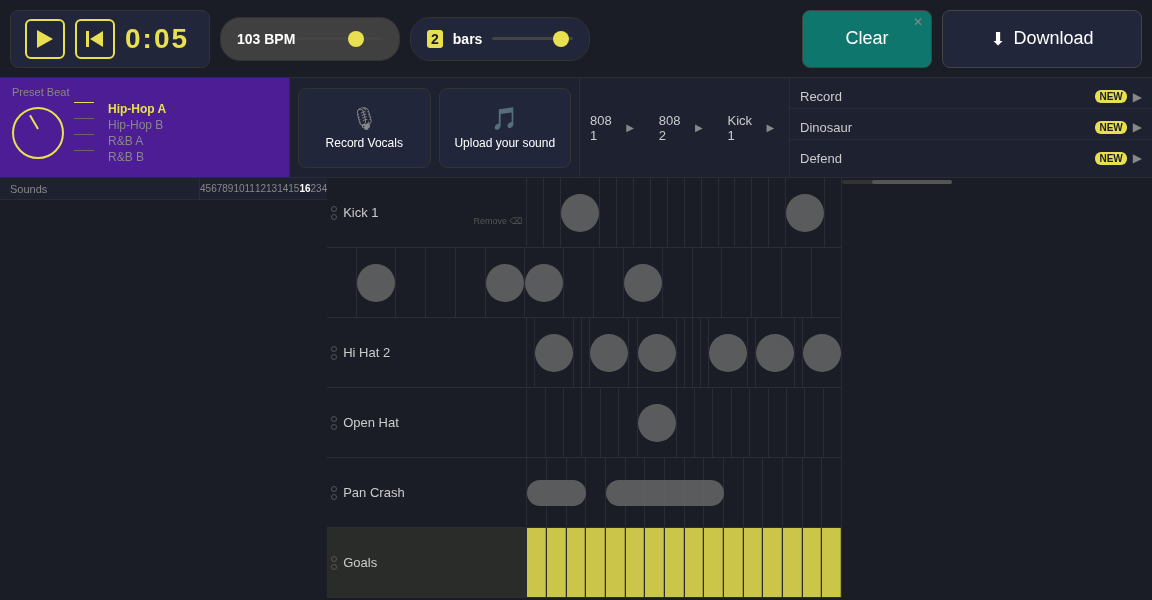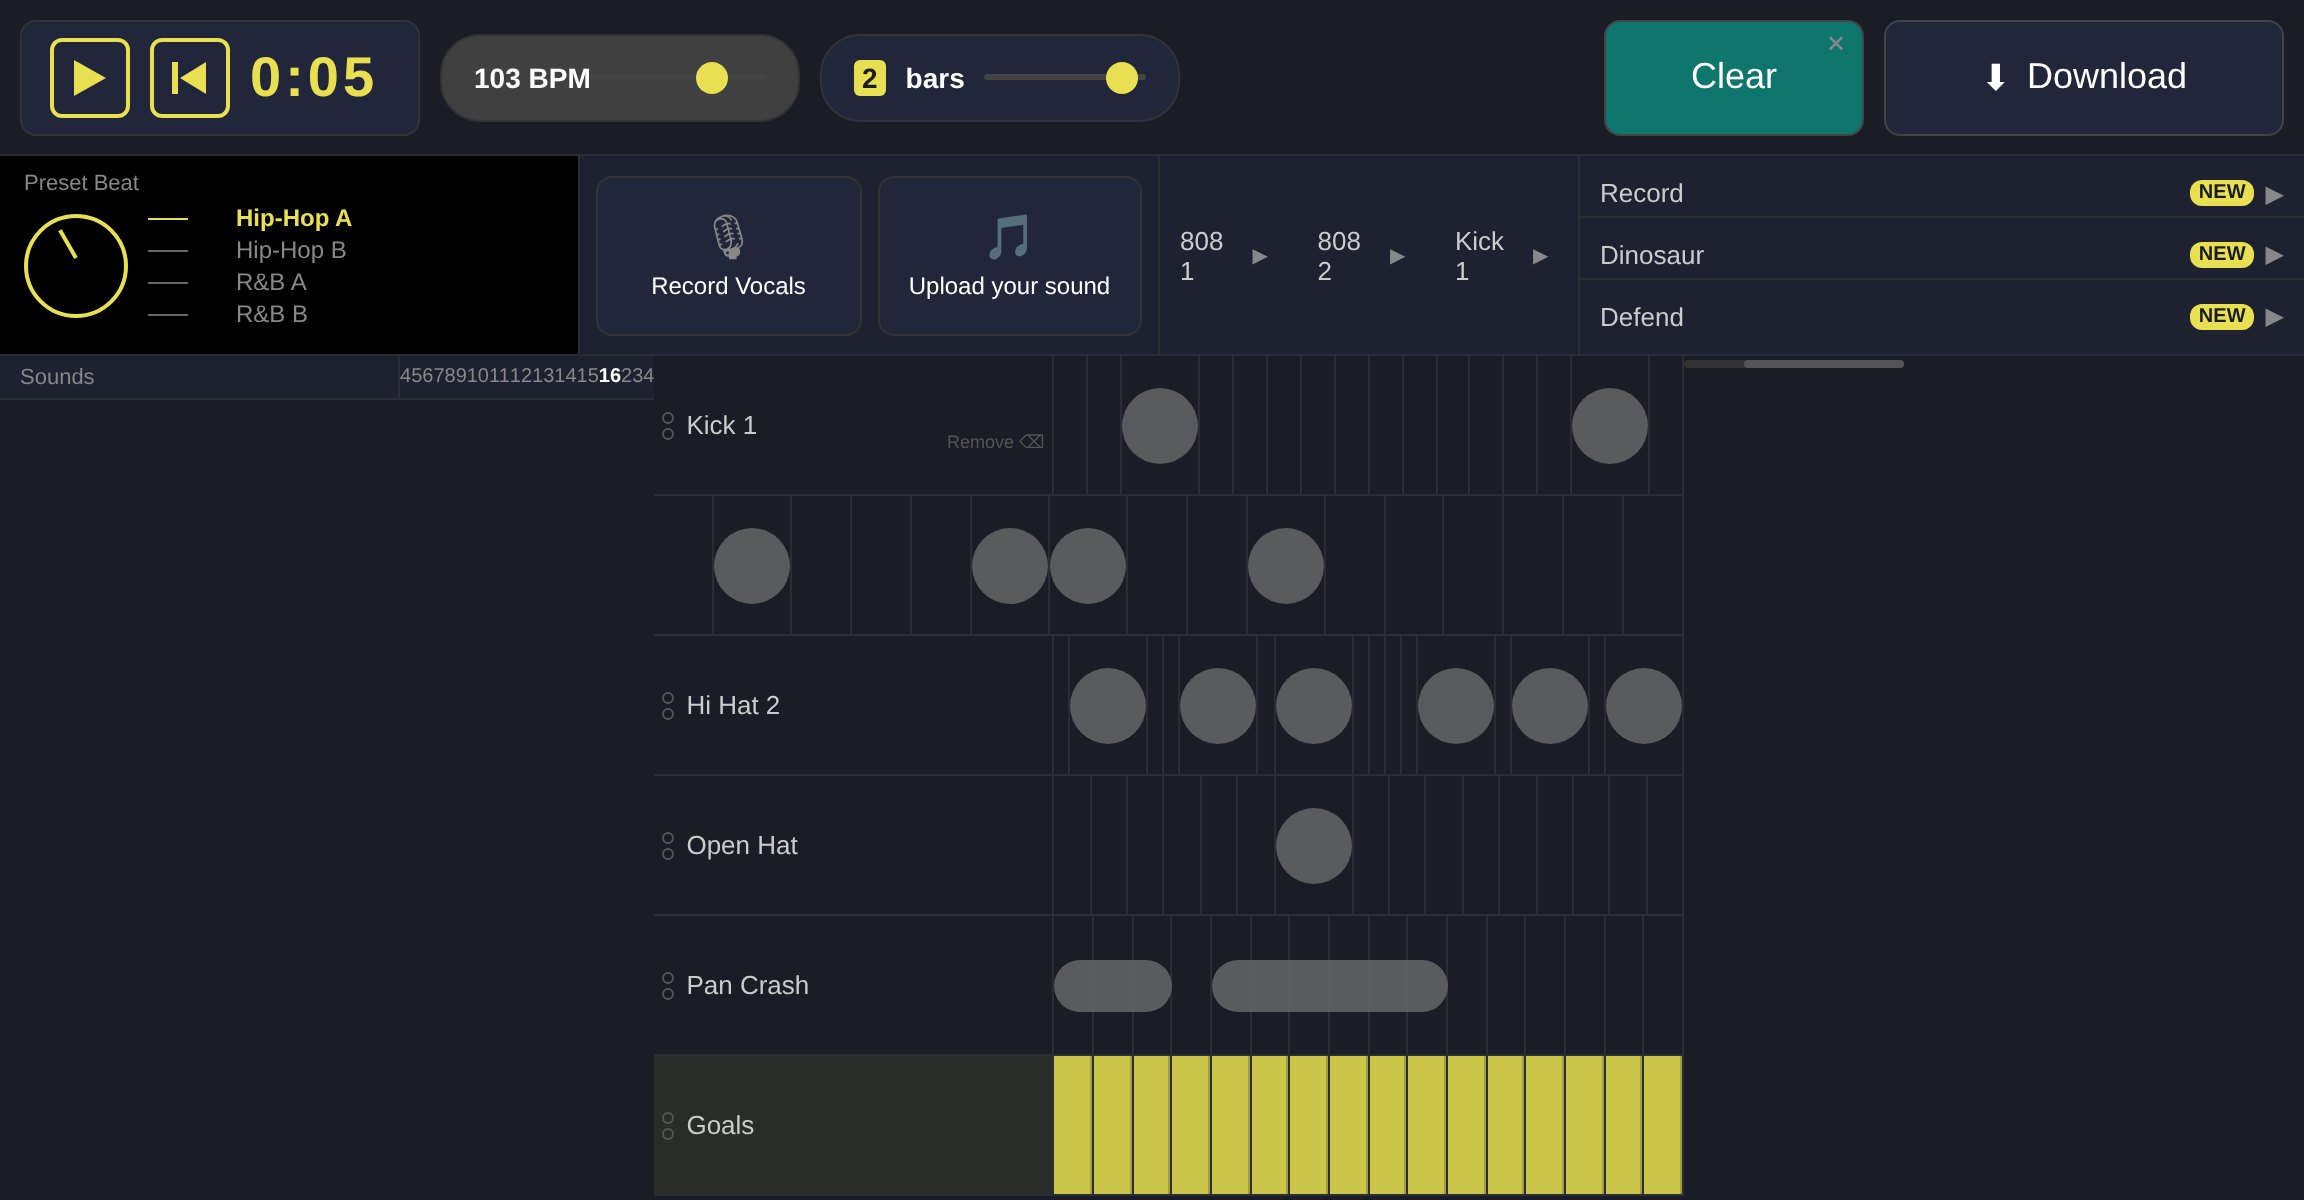--- a/index.html
+++ b/index.html
@@ -166,21 +166,21 @@
     
     .second-row {
       display: flex;
       height: 100px;
       border-bottom: 1px solid #2a2d36;
     }
 
     
     .preset-section {
       width: 290px;
-      background: #000000;
+      background: #4c1d95;
       border-right: 1px solid #2a2d36;
       padding: 8px 12px;
       display: flex;
       flex-direction: column;
     }
     .preset-label {
       font-size: 11px;
       color: #888;
       margin-bottom: 4px;
     }
@@ -210,22 +210,21 @@
     .preset-list {
       display: flex;
       flex-direction: column;
       gap: 2px;
     }
     .preset-item {
       font-size: 12px;
       color: #888;
       cursor: pointer;
       display: flex;
-      align-items: center;
-      gap: 24px;
+      gap: 14px;
     }
     .preset-item.active {
       color: #e8e050;
       font-weight: bold;
     }
     .preset-line {
       width: 20px;
       height: 1px;
       background: #e8e050;
     }

